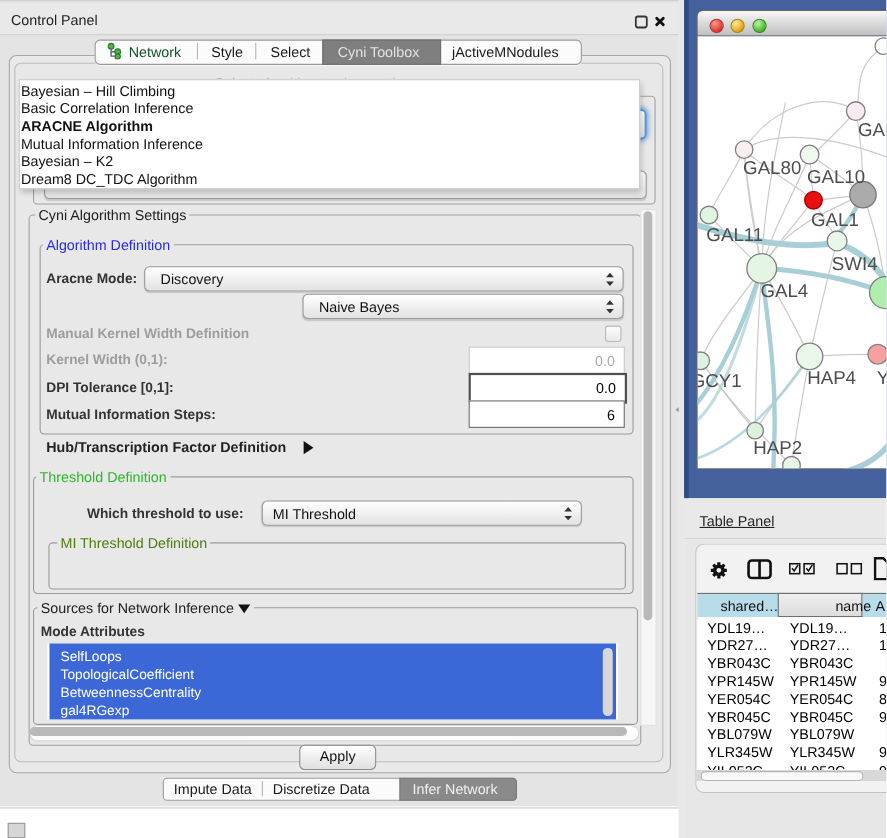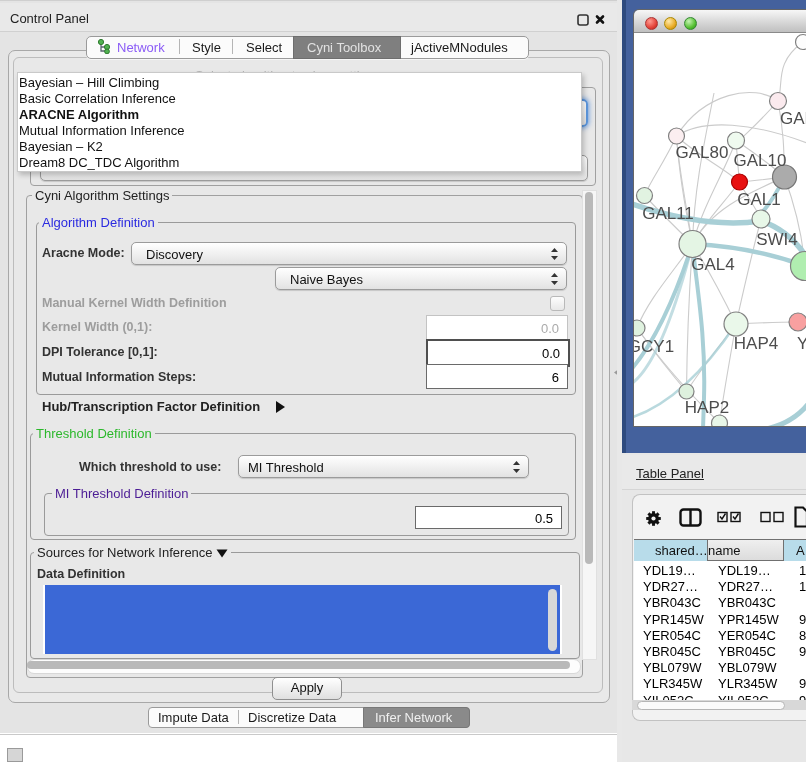--- a/index.html
+++ b/index.html
@@ -35,21 +35,21 @@
 <div class="abs" style="left:86px;top:36px;width:441px;height:21px;background:#fbfbfb;border:1px solid #9a9a9a;border-radius:5px;box-shadow:0 1px 0 rgba(255,255,255,.6);"></div>
 <div class="abs" style="left:293px;top:36px;width:106px;height:21px;background:#7f7f7f;border:1px solid #6e6e6e;"></div>
 <div class="abs" style="left:179px;top:39px;width:1px;height:15px;background:#b5b5b5;"></div>
 <div class="abs" style="left:232px;top:39px;width:1px;height:15px;background:#b5b5b5;"></div>
 <svg class="abs" style="left:97px;top:38px;" width="16" height="16" viewBox="0 0 16 16">
   <path d="M4 5 L4 13 L9 13 M4 9 L9 9" stroke="#5b6670" stroke-width="1.3" fill="none"></path>
   <circle cx="4" cy="4" r="2.6" fill="#51b151" stroke="#2d7a2d" stroke-width="1"></circle>
   <circle cx="10" cy="9" r="2.6" fill="#51b151" stroke="#2d7a2d" stroke-width="1"></circle>
   <circle cx="10" cy="13.4" r="2.4" fill="#51b151" stroke="#2d7a2d" stroke-width="1"></circle>
 </svg>
-<div class="abs" style="left:117px;top:40px;font-size:13px;color:#8b5cf6;">Network</div>
+<div class="abs" style="left:117px;top:40px;font-size:13px;color:#14532d;">Network</div>
 <div class="abs" style="left:192px;top:40px;font-size:13px;color:#1a1a1a;">Style</div>
 <div class="abs" style="left:246px;top:40px;font-size:13px;color:#1a1a1a;">Select</div>
 <div class="abs" style="left:307px;top:40px;font-size:13px;color:#e2e2e2;">Cyni Toolbox</div>
 <div class="abs" style="left:411px;top:40px;font-size:13px;color:#1a1a1a;">jActiveMNodules</div>
 
 <div class="abs" style="left:195px;top:68px;width:210px;text-align:left;font-size:13px;color:#b4b4b4;white-space:nowrap;">Select algorithm to view settings</div>
 
 <div class="gbox" style="left:30px;top:87px;width:564px;height:97px;"></div>
 <div class="combo" style="left:40px;top:99px;width:544px;height:24px;border:2px solid #5c96dc;box-shadow:0 0 5px 1px rgba(80,140,220,.8);"></div>
 <div class="combo" style="left:40px;top:155px;width:546px;height:24px;"></div>
@@ -99,32 +99,30 @@
 <div class="glabel" style="left:33px;top:426px;color:#2cb82c;">Threshold Definition</div>
 <div class="lbl" style="left:79px;top:460px;">Which threshold to use:</div>
 <div class="combo" style="left:238px;top:455px;width:289px;height:21px;">
   <div class="ct" style="left:9px;">MI Threshold</div>
   <svg class="carr" viewBox="0 0 9 12">
         <path d="M4.5 0 L8 4 L1 4 Z" fill="#333"></path>
         <path d="M4.5 12 L8 8 L1 8 Z" fill="#333"></path>
       </svg>
 </div>
 <div class="gbox" style="left:44px;top:493px;width:523px;height:41px;border-color:#9a9a9a;"></div>
-<div class="glabel" style="left:52px;top:486px;color:#4c1d95;">MI Threshold Definition</div>
-<div class="field" style="left:415px;top:506px;width:145px;height:21px;border:1px solid #6a6a6a;color:#000;">
-      <span>0.5</span>
-    </div>
+<div class="glabel" style="left:52px;top:486px;color:#4d7c0f;">MI Threshold Definition</div>
 
 <div class="gbox" style="left:30px;top:552px;width:548px;height:105px;border-color:#9a9a9a;"></div>
 <div class="abs" style="left:34px;top:545px;font-size:13px;background:#e8e8e8;padding:0 3px;color:#222;">Sources for Network Inference <svg style="vertical-align:-1px" width="12" height="9" viewBox="0 0 12 9">
         <path d="M0.5 0.5 L11.5 0.5 L6 8.5 Z" fill="#111"></path>
       </svg></div>
-<div class="lbl" style="left:37px;top:567px;font-size:12.5px;">Data Definition</div>
+<div class="lbl" style="left:37px;top:567px;font-size:12.5px;">Mode Attributes</div>
 <div class="abs" style="left:43px;top:585px;width:519px;height:69px;background:#fff;"></div>
 <div class="abs" style="left:45px;top:585px;width:515px;height:69px;background:#3b68d6;"></div>
+<div class="abs" style="left:55px;top:589px;font-size:12.5px;color:#fff;line-height:16.4px;">SelfLoops<br>TopologicalCoefficient<br>BetweennessCentrality<br>gal4RGexp</div>
 <div class="abs" style="left:548px;top:589px;width:9px;height:62px;background:#d8d8d8;border-radius:5px;"></div>
 
 <div class="abs" style="left:27px;top:659px;width:552px;height:13px;background:#fdfdfd;border:1px solid #d8d8d8;border-radius:7px;"></div>
 <div class="abs" style="left:27px;top:661px;width:543px;height:8px;background:#b9b9b9;border-radius:5px;"></div>
 
 <div class="abs" style="left:582px;top:190px;width:13px;height:468px;background:#f6f6f6;border:1px solid #e0e0e0;"></div>
 <div class="abs" style="left:584.5px;top:192px;width:8px;height:372px;background:#b9b9b9;border-radius:5px;"></div>
 
 <div class="abs" style="left:272px;top:677px;width:68px;height:21px;background:linear-gradient(#ffffff,#efefef 50%,#e0e0e0);border:1px solid #8f8f8f;border-radius:5px;text-align:center;font-size:13px;color:#111;line-height:20px;">Apply</div>
 
@@ -267,21 +265,21 @@
 </svg>
 <svg class="abs" style="left:794px;top:506px;" width="14" height="22" viewBox="0 0 14 22">
   <path d="M1.5 1.5 L9 1.5 L13 5.5 L13 20.5 L1.5 20.5 Z" fill="none" stroke="#111" stroke-width="2.2"></path>
 </svg>
 
 <div class="abs" style="left:634px;top:539px;width:172px;height:22px;background:#b8dcea;border-top:1.5px solid #707070;border-bottom:1.5px solid #707070;"></div>
 <div class="abs" style="left:708px;top:539px;width:76px;height:22px;background:linear-gradient(#efefef,#dcdcdc);border-top:1.5px solid #707070;border-bottom:1.5px solid #707070;box-sizing:border-box;"></div>
 <div class="abs" style="left:706.5px;top:539px;width:1.5px;height:22px;background:#707070;"></div>
 <div class="abs" style="left:782.5px;top:539px;width:1.5px;height:22px;background:#707070;"></div>
 <div class="abs" style="left:655px;top:543px;font-size:13px;color:#111;">shared…</div>
-<div class="abs" style="left:708px;top:543px;width:84px;text-align:left;font-size:13px;color:#111;">name</div>
+<div class="abs" style="left:708px;top:543px;width:84px;text-align:right;font-size:13px;color:#111;">name</div>
 <div class="abs" style="left:796px;top:543px;font-size:13px;color:#111;">A</div>
 
 <div class="abs" style="left:634px;top:561px;width:172px;height:139px;background:#fff;overflow:hidden;">
   <div style="position:absolute;left:9px;top:2px;font-size:13px;line-height:16.2px;color:#000;">YDL19…<br>YDR27…<br>YBR043C<br>YPR145W<br>YER054C<br>YBR045C<br>YBL079W<br>YLR345W<br>YIL052C</div>
   <div style="position:absolute;left:84px;top:2px;font-size:13px;line-height:16.2px;color:#000;">YDL19…<br>YDR27…<br>YBR043C<br>YPR145W<br>YER054C<br>YBR045C<br>YBL079W<br>YLR345W<br>YIL052C</div>
   <div style="position:absolute;left:165px;top:2px;font-size:13px;line-height:16.2px;color:#000;">13<br>12<br>&nbsp;<br>9.<br>8.<br>9.<br>&nbsp;<br>9.<br>9.</div>
 </div>
 
 <div class="abs" style="left:632px;top:700px;width:174px;height:10px;background:#d8d8d8;"></div>
 <div class="abs" style="left:637px;top:700.5px;width:148px;height:9px;background:#fafafa;border:1px solid #b5b5b5;border-radius:5px;box-sizing:border-box;"></div>

